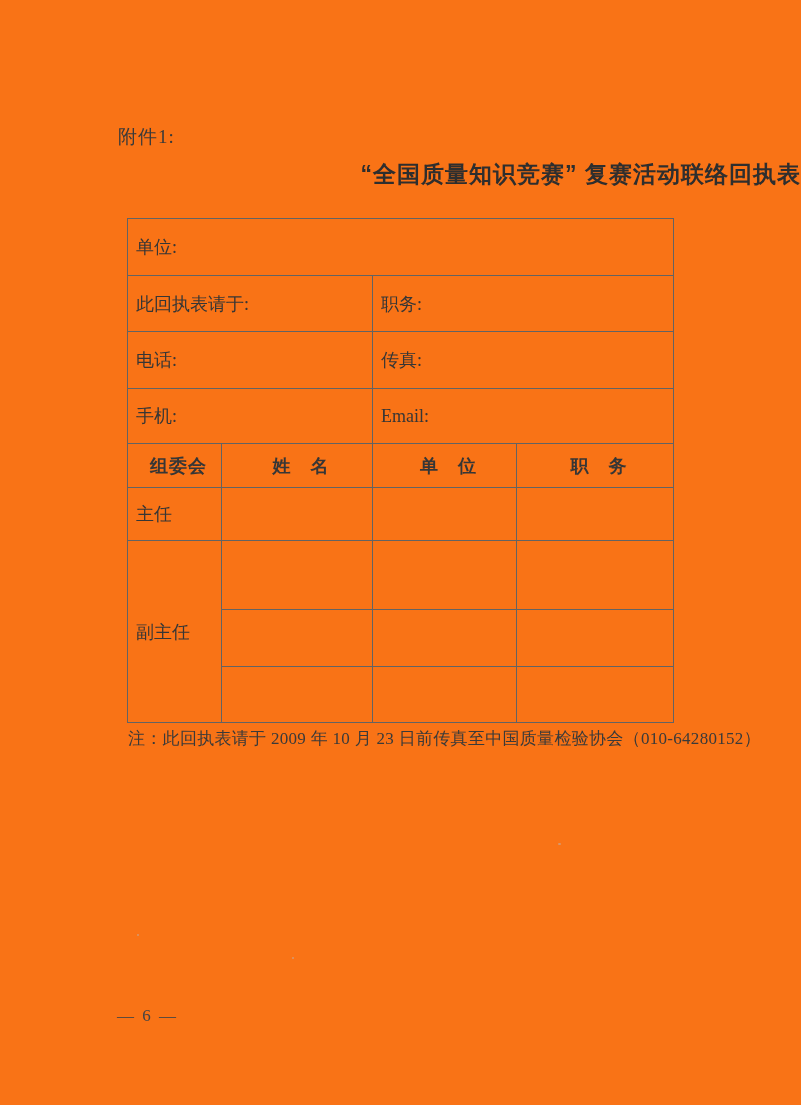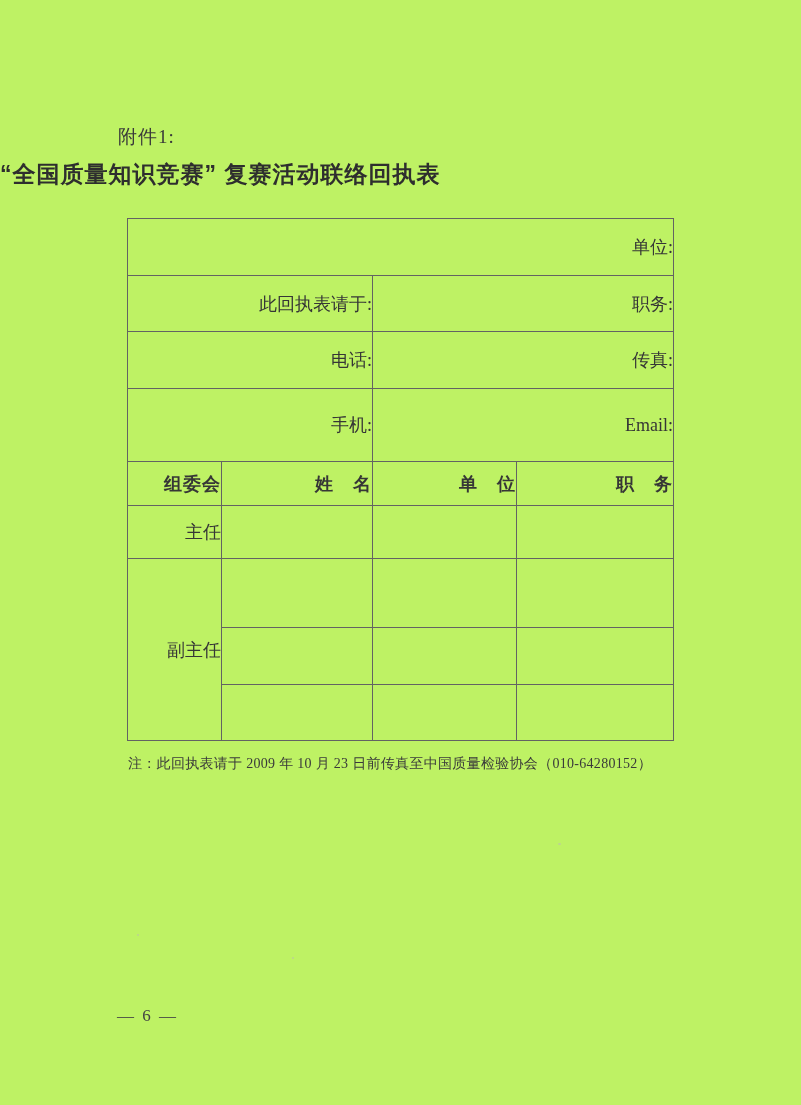--- a/index.html
+++ b/index.html
@@ -6,38 +6,38 @@
     margin: 0;
     padding: 0;
     background: #e9e9e9;
     font-family: "Liberation Serif", "DejaVu Serif", serif;
   }
   .page {
     position: relative;
     width: 801px;
     height: 1105px;
     margin: 0 auto;
-    background: #bef264;
+    background: #f97316;
     color: #333;
     overflow: hidden;
   }
   .attachment-label {
     position: absolute;
     left: 118px;
     top: 124px;
     font-size: 19px;
     color: #3a3a3a;
     letter-spacing: 1px;
   }
   .doc-title {
     position: absolute;
     left: 0;
     width: 801px;
     top: 159px;
-    text-align: left;
+    text-align: right;
     font-family: "Liberation Sans", "DejaVu Sans", sans-serif;
     font-size: 23px;
     font-weight: 700;
     color: #2e2e2e;
     letter-spacing: 1px;
   }
   .form-table-wrap {
     position: absolute;
     left: 127px;
     top: 218px;
@@ -47,39 +47,37 @@
     table-layout: fixed;
     width: 546px;
   }
   table.form-table td {
     border: 1.5px solid #636363;
     font-size: 18px;
     color: #363636;
     vertical-align: middle;
     padding: 0 0 0 8px;
     overflow: hidden;
-    text-align: right;
   }
   td.header-cell {
     text-align: center;
     padding: 0;
     font-weight: 700;
     color: #2f2f2f;
     letter-spacing: 1px;
   }
   .doc-note {
     position: absolute;
     left: 128px;
     top: 727px;
     width: 560px;
-    font-size: 14px;
+    font-size: 17px;
     color: #3a3a3a;
     letter-spacing: 0.3px;
     white-space: nowrap;
-    margin-top: 28px;
   }
   .page-number {
     position: absolute;
     left: 117px;
     top: 1006px;
     font-size: 17px;
     color: #444;
     letter-spacing: 2px;
   }
   .scan-speck {
@@ -114,21 +112,21 @@
           <td colspan="4">单位:</td>
         </tr>
         <tr style="height:56px">
           <td colspan="2">此回执表请于:</td>
           <td colspan="2">职务:</td>
         </tr>
         <tr style="height:57px">
           <td colspan="2">电话:</td>
           <td colspan="2">传真:</td>
         </tr>
-        <tr style="height:73px">
+        <tr style="height:55px">
           <td colspan="2">手机:</td>
           <td colspan="2">Email:</td>
         </tr>
         <tr style="height:44px">
           <td class="header-cell">组委会</td>
           <td class="header-cell">姓　名</td>
           <td class="header-cell">单　位</td>
           <td class="header-cell">职　务</td>
         </tr>
         <tr style="height:53px">

